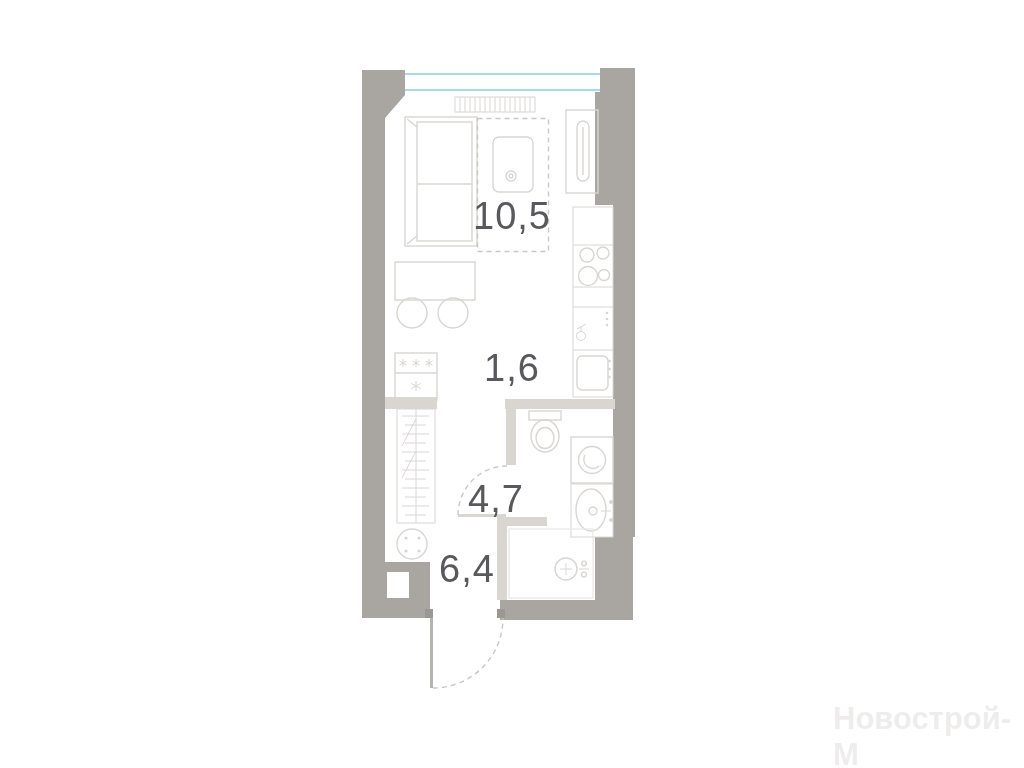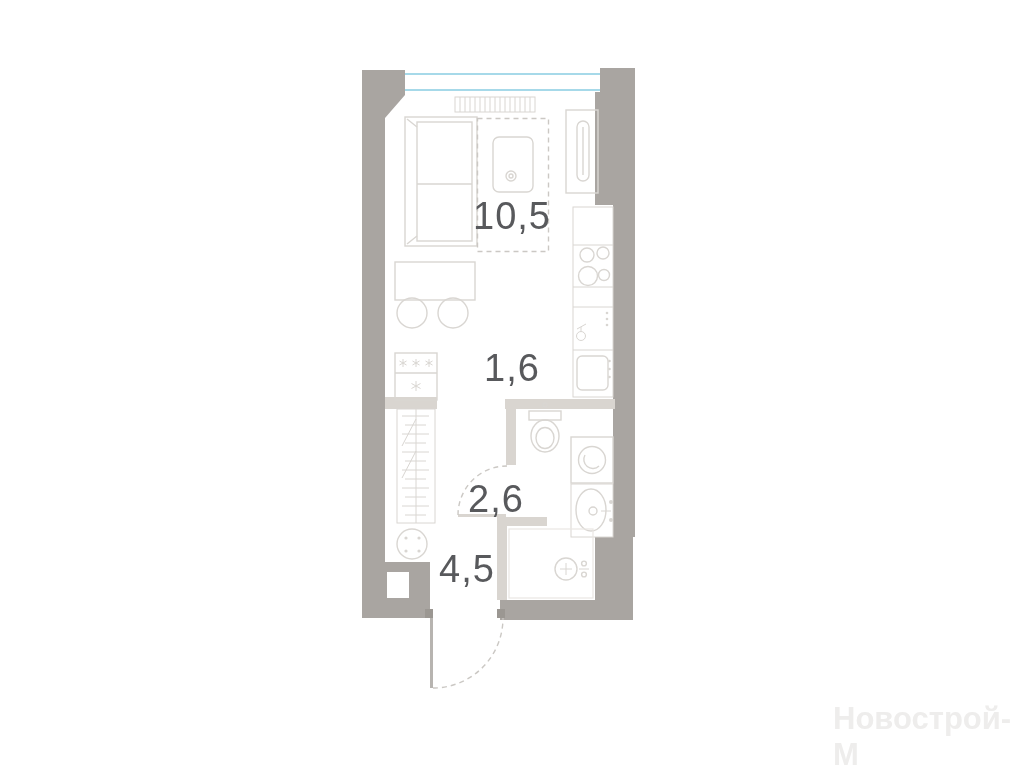--- a/index.html
+++ b/index.html
@@ -173,17 +173,17 @@
       <circle class="ln" cx="566" cy="569" r="11"></circle>
       <path class="thin" d="M566,563V575 M560,569H572"></path>
       <path class="thin" d="M579,569H589"></path>
       <circle class="ln" cx="584" cy="563.5" r="2.4"></circle>
       <circle class="ln" cx="584" cy="574.5" r="2.4"></circle>
     </g>
   </svg>
 
   <div class="room-label" style="left:466px;top:197px;">10,5</div>
   <div class="room-label" style="left:466px;top:349px;">1,6</div>
-  <div class="room-label" style="left:450px;top:480px;">2,6</div>
-  <div class="room-label" style="left:421px;top:550px;">4,5</div>
+  <div class="room-label" style="left:450px;top:480px;">4,7</div>
+  <div class="room-label" style="left:421px;top:550px;">6,4</div>
 
   <div class="watermark" style="left:833px;top:701px;">Новострой-М</div>
 </div>
 
 </body></html>

